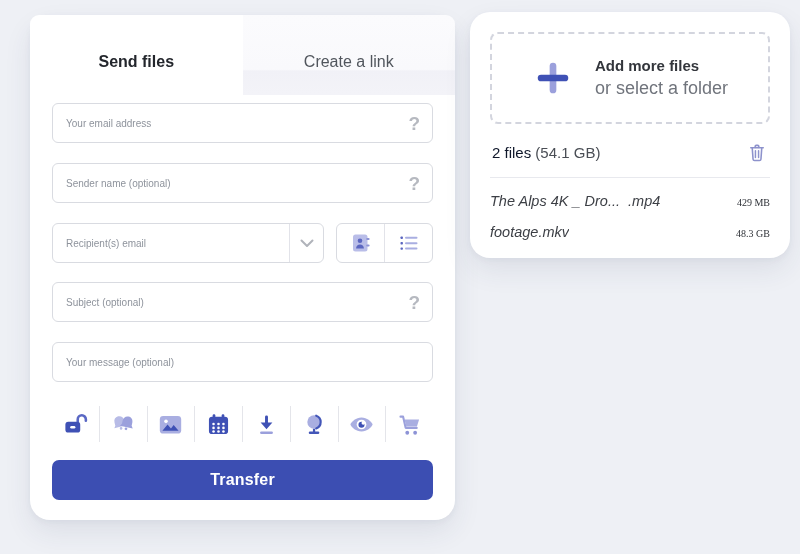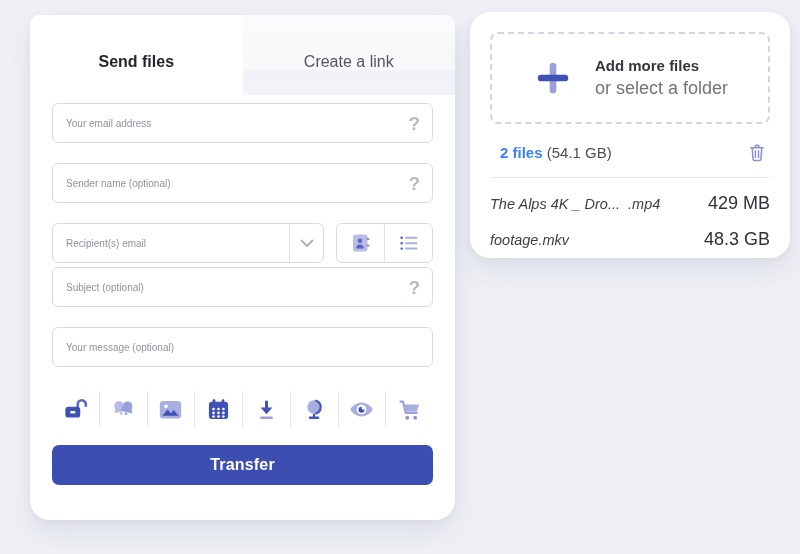--- a/index.html
+++ b/index.html
@@ -37,21 +37,21 @@
   .field input {
     border: none; outline: none; flex: 1; height: 100%;
     padding: 0 10px 0 13px; font-size: 10px; color: #30343a;
     font-family: "Liberation Sans", sans-serif; background: transparent; min-width: 0;
   }
   .field input::placeholder { color: #8e939c; opacity: 1; }
   .help-mark {
     font-size: 19px; font-weight: 700; color: #b6b9c0;
     padding-right: 12px; user-select: none; line-height: 1;
   }
-  .recipient-row { display: flex; gap: 12px; margin-bottom: 4px; }
+  .recipient-row { display: flex; gap: 12px; margin-bottom: 19px; }
   .recipient-field { flex: 1; margin-bottom: 0; }
   .chevron-box {
     width: 34px; align-self: stretch; border-left: 1px solid #e2e3e9;
     display: flex; align-items: center; justify-content: center; cursor: pointer;
   }
   .contact-group {
     width: 97px; border: 1px solid #d9dbe1; border-radius: 6px;
     display: flex; background: #fff;
   }
   .contact-half { flex: 1; display: flex; align-items: center; justify-content: center; cursor: pointer; }
@@ -68,26 +68,26 @@
   .files-card { left: 470px; top: 12px; width: 320px; height: 246px; padding: 20px; }
   .add-box {
     height: 92px; border: 2px dashed #d3d5de; border-radius: 8px;
     display: flex; align-items: center; justify-content: center; gap: 21px; cursor: pointer;
     background: #fff;
   }
   .add-text-title { font-size: 15px; font-weight: 700; color: #33363c; margin-bottom: 4px; }
   .add-text-sub { font-size: 18px; color: #70747c; }
   .summary-row { display: flex; align-items: center; justify-content: space-between; margin-top: 17px; padding: 0 2px; }
   .summary-text { font-size: 15px; color: #4a4e55; }
-  .summary-count { font-weight: 700; color: #3b82f6; margin-left: 8px; }
+  .summary-count { font-weight: 400; color: #0f172a; }
   .trash-btn { background: none; border: none; cursor: pointer; padding: 0; display: flex; }
   .files-divider { height: 1px; background: #e8e9ee; margin-top: 13px; }
   .file-row { display: flex; align-items: baseline; justify-content: space-between; padding-top: 15px; }
   .file-name { font-size: 14.5px; color: #3c3f45; white-space: pre; overflow: hidden; font-style: italic; }
-  .file-size { font-size: 18px; color: #2e3137; }
+  .file-size { font-size: 10px; color: #2e3137; font-family: Liberation Serif, serif; }
   svg { display: block; }
 </style>
 </head>
 <body>
 
 <div class="card send-card">
   <div class="tabs">
     <div class="tab tab-active">Send files</div>
     <div class="tab tab-inactive">Create a link</div>
   </div>

